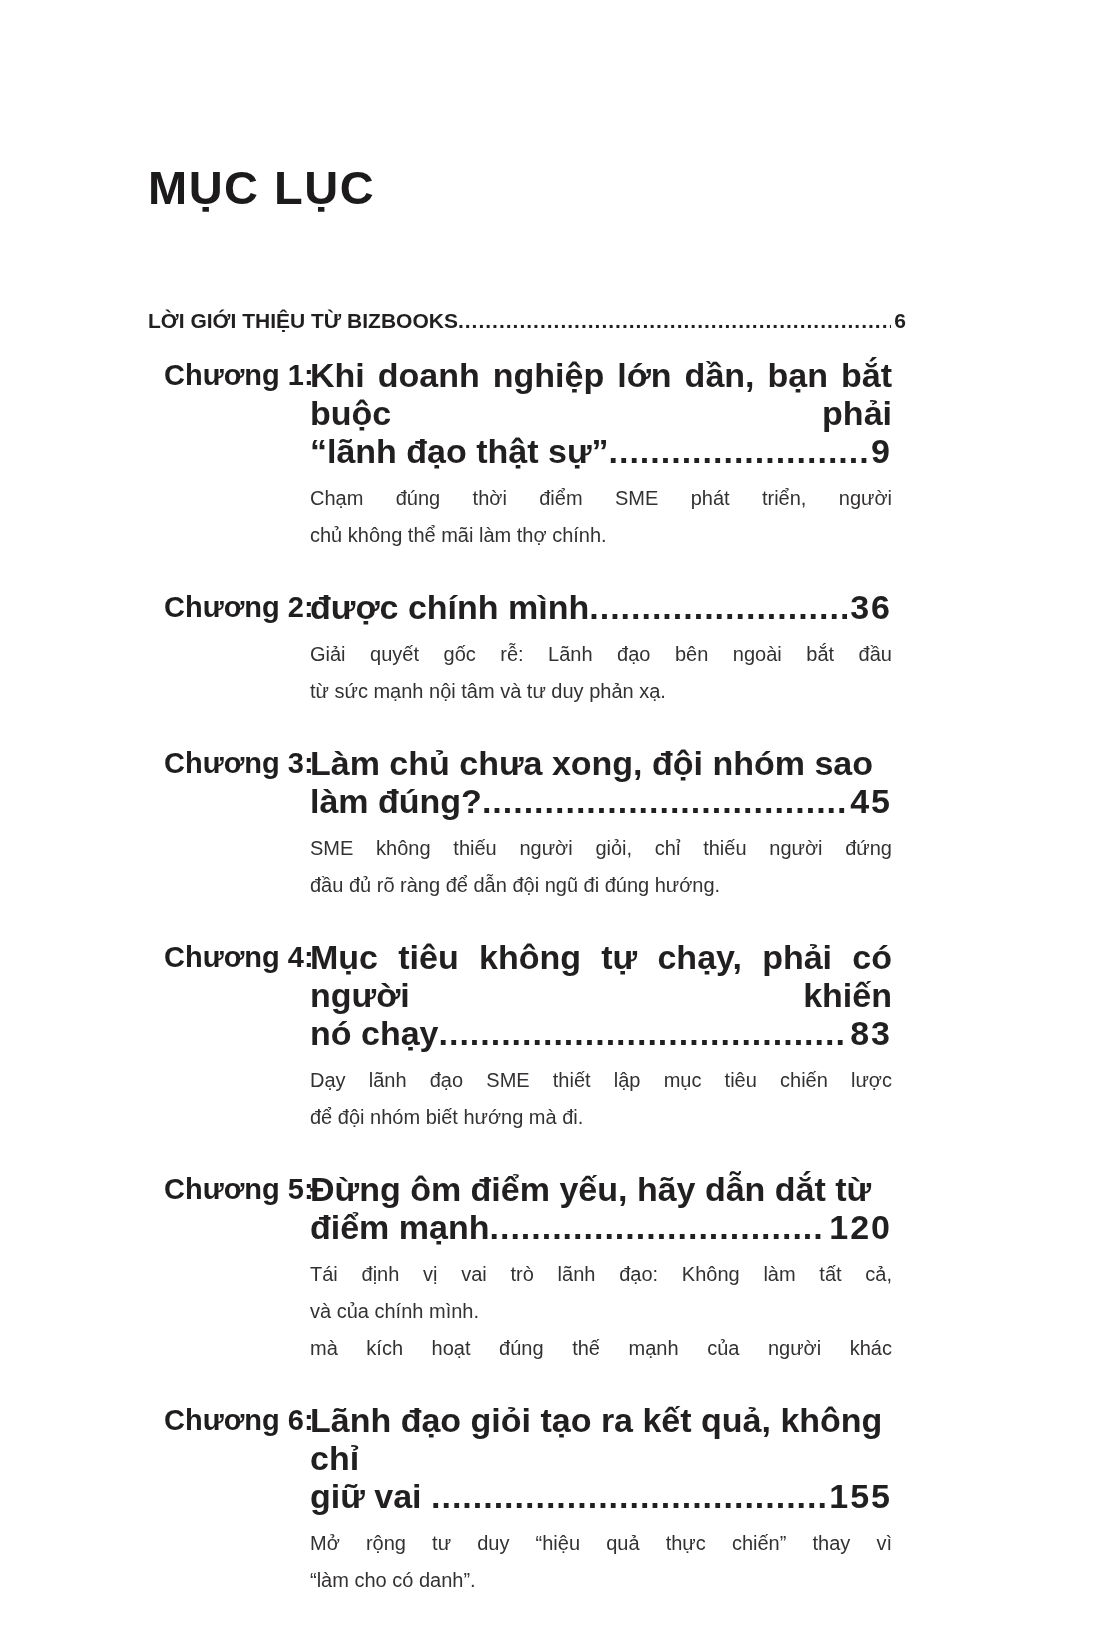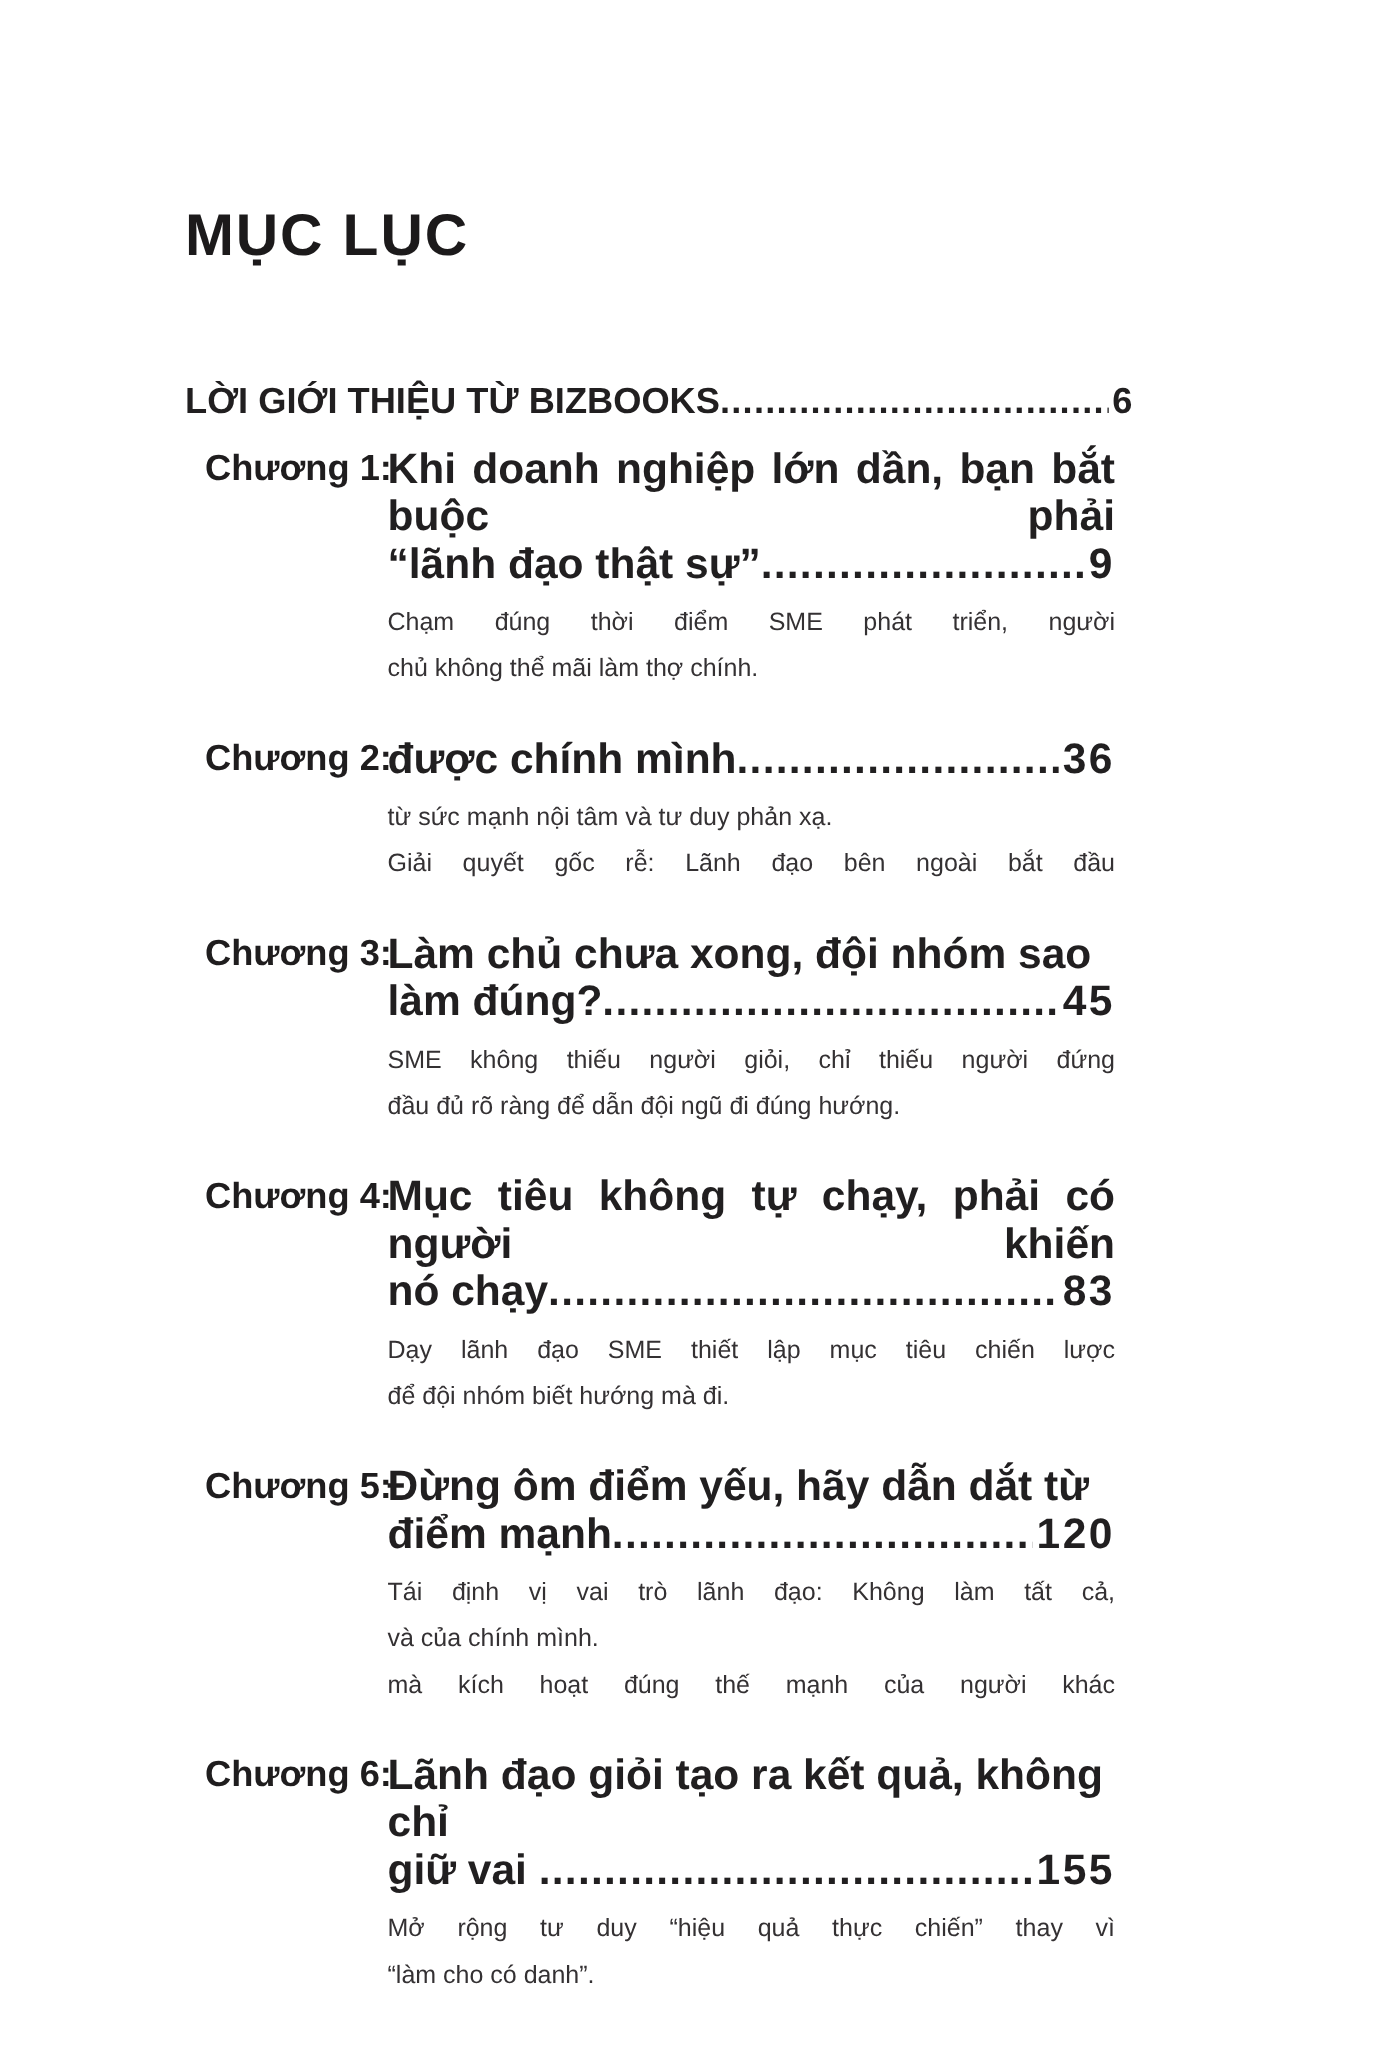--- a/index.html
+++ b/index.html
@@ -23,21 +23,21 @@
   .doc-title {
     font-size: 47px;
     font-weight: 800;
     letter-spacing: 1.5px;
     color: #1c1a1b;
     line-height: 56px;
     margin: 0 0 86px 0;
   }
   
   .intro-row {
-    font-size: 29px;
+    font-size: 21px;
     font-weight: 700;
     line-height: 38px;
     margin: 0 0 16px 0;
     color: #211f20;
   }
   
   .entry { margin: 16px; }
   .head {
     display: flex;
     align-items: flex-start;
@@ -126,22 +126,22 @@
       <span class="label">Chương 2:</span>
       <div class="head-lines">
         <div class="hline leader">
           <span class="txt">được chính mình</span>
           <span class="dots">............................................................................................................................................................................................................................</span>
           <span class="pnum">36</span>
         </div>
       </div>
     </div>
     <div class="desc">
+      <div class="dline stretch">Giải quyết gốc rễ: Lãnh đạo bên ngoài bắt đầu</div>
       <div class="dline">từ sức mạnh nội tâm và tư duy phản xạ.</div>
-      <div class="dline stretch">Giải quyết gốc rễ: Lãnh đạo bên ngoài bắt đầu</div>
     </div>
   </div>
 
   <div class="entry">
     <div class="head">
       <span class="label">Chương 3:</span>
       <div class="head-lines">
         <div class="hline">Làm chủ chưa xong, đội nhóm sao</div>
         <div class="hline leader">
           <span class="txt">làm đúng?</span>

